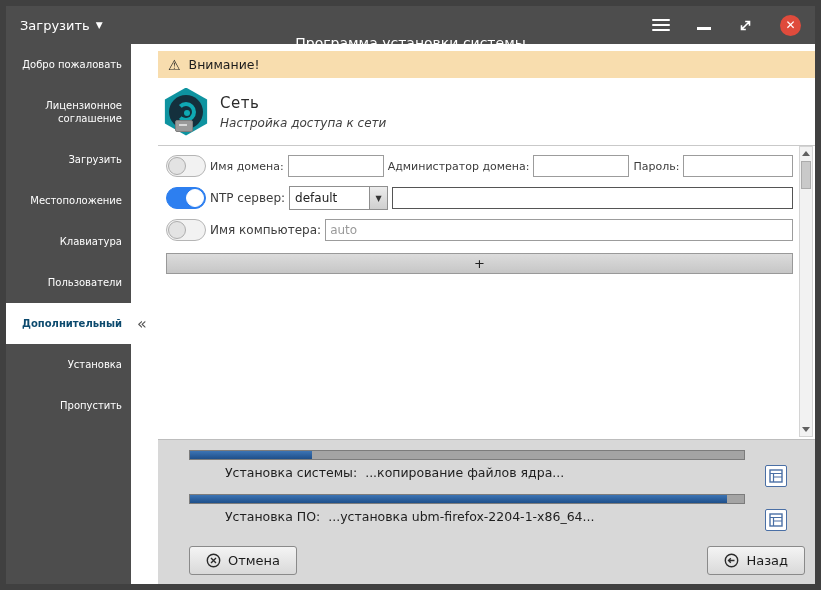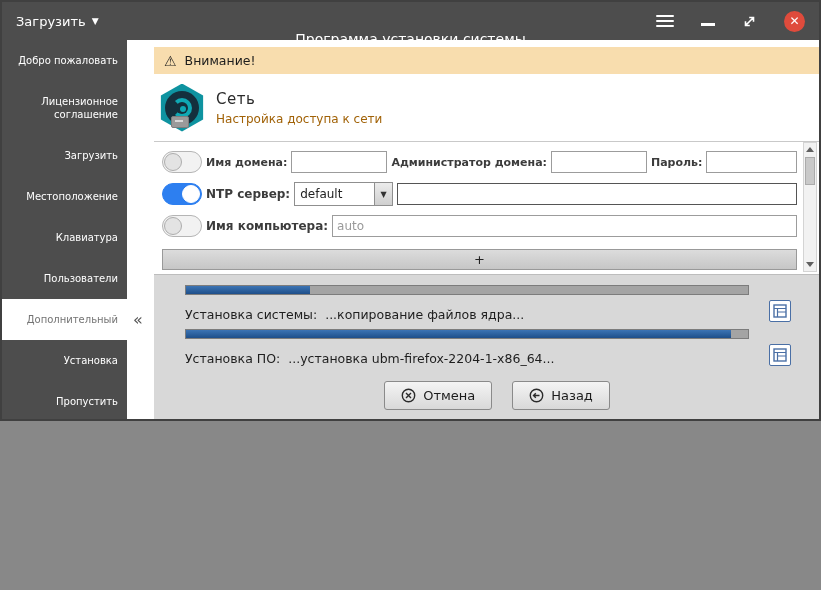--- a/index.html
+++ b/index.html
@@ -1,20 +1,20 @@
 <!DOCTYPE html>
 <html><head>
 <meta charset="utf-8">
 <style>
   * { margin:0; padding:0; box-sizing:border-box; }
   html,body { background:#888; }
   body { font-family:"DejaVu Sans","Liberation Sans",sans-serif; }
 
-  .window { position:relative; width:821px; height:421px; background:#fff;
-            border:2px solid #404040; overflow:hidden; }
+  .window { position:relative; width:821px; height:590px; background:#fff;
+            border:6px solid #404040; overflow:hidden; }
 
   
   .titlebar { position:absolute; top:0; left:0; right:0; height:38px;
               background:#4d4d4d; display:flex; align-items:center; color:#fff; }
   .load-btn { display:flex; align-items:center; gap:6px; padding:0 14px; height:100%;
               font-size:13px; cursor:pointer; }
   .load-caret { font-size:9px; }
   .tb-title { position:absolute; left:50%; transform:translateX(-50%);
               font-size:14px; white-space:nowrap;margin-top:36px; }
   .tb-icons { margin-left:auto; display:flex; align-items:center; gap:27px; padding-right:14px; }
@@ -23,21 +23,21 @@
   .min-btn { width:14px; height:3px; background:#fff; margin-top:6px; cursor:pointer; }
   .max-btn { cursor:pointer; display:flex; }
   .close-btn { width:21px; height:21px; border-radius:50%; background:#df4b3c;
                color:#fff; font-size:12px; font-weight:bold; display:flex;
                align-items:center; justify-content:center; cursor:pointer; }
 
   
   .sidebar { position:absolute; top:38px; left:0; bottom:0; width:125px; background:#4d4d4d; }
   .side-item { padding:14px 9px; text-align:right; color:#fff; font-size:10px;
                line-height:1.3; cursor:pointer; }
-  .side-item.active { background:#fff; color:#737373; }
+  .side-item.active { background:#fff; color:#0c4a6e;font-weight:bold; }
   .gap-col { position:absolute; top:38px; left:125px; bottom:0; width:27px; background:#fff; }
   .collapse-handle { position:absolute; top:270px; left:6px; font-size:16px; color:#555; cursor:pointer; }
 
   
   .content { position:absolute; top:38px; left:152px; right:0; bottom:0; background:#fff; }
 
   .warning-banner { position:absolute; top:7px; left:0; right:0; height:27px;
                     background:#f8ddae; display:flex; align-items:center; gap:8px;
                     padding:0 10px; font-size:12.5px; color:#1c1c1c; }
   .warn-icon { font-size:14px; color:#1c1c1c; }
@@ -51,27 +51,27 @@
                 border-radius:50%; background:#14303d; }
   .logo .swirl { position:absolute; left:14px; top:14px; width:20px; height:20px;
                  border-radius:50%; border:4px solid #0fa9b4; border-left-color:transparent; }
   .logo .dot { position:absolute; left:22px; top:22px; width:6px; height:6px;
                border-radius:50%; background:#0fa9b4; }
   .logo .tool { position:absolute; left:13px; top:32px; width:18px; height:12px;
                 background:#9a9a9a; border-radius:2px; border:1px solid #7d7d7d; }
   .logo .tool::after { content:""; position:absolute; left:3px; top:3px; width:8px;
                        height:2px; background:#d8d8d8; }
   .section-title { font-size:15px; color:#2b2b2b; letter-spacing:.5px; }
-  .section-subtitle { font-size:12px; color:#a16207; margin-top:4px; }
+  .section-subtitle { font-size:12px; color:#404040; margin-top:4px;font-style:italic; }
 
   
   .form-area { position:absolute; top:102px; left:0; right:0; bottom:145px;
                padding:9px 22px 0 8px; overflow:hidden; }
   .form-row { display:flex; align-items:center; gap:4px; margin-bottom:9px; }
-  .f-label { font-size:11px; color:#3c3c3c; white-space:nowrap;font-weight:bold; }
+  .f-label { font-size:11px; color:#3c3c3c; white-space:nowrap; }
   .f-label.md { font-size:12px; }
   .t-input { height:22px; border:1px solid #9c9c9c; background:#fff; font-size:12px;
              padding:0 4px; font-family:inherit; color:#222; }
   .t-input::placeholder { color:#9a9a9a; }
   .w95 { width:96px; } .w115 { flex:1 1 auto; min-width:90px; }
   .grow { flex:1 1 auto; }
   .ntp-wide { border-color:#555; }
 
   .toggle { position:relative; width:40px; height:22px; border-radius:11px;
             background:#f2f2f2; border:1px solid #b5b5b5; flex:0 0 auto; cursor:pointer; }
@@ -102,28 +102,28 @@
               border-top:5px solid #606060; }
   .sb-thumb { position:absolute; top:14px; left:1px; right:1px; height:28px;
               background:#c9c9c9; border:1px solid #ababab; cursor:grab; }
 
   
   .footer { position:absolute; left:0; right:0; bottom:0; height:145px; background:#d8d8d8;
             border-top:1px solid #bdbdbd; padding:10px 10px 0 31px; }
   .pg-group { position:relative; margin-bottom:7px; }
   .pg-track { height:10px; border:1px solid #7c7c7c; background:#a4a4a4; margin-right:60px; }
   .pg-fill { height:100%; background:linear-gradient(#3c74b4,#1e4f8a); }
-  .pg-row { display:flex; align-items:flex-end; margin-top:5px; padding-right:18px; }
+  .pg-row { display:flex; align-items:flex-start; margin-top:5px; padding-right:18px;margin-left:36px; }
   .pg-label { font-size:12.5px; color:#1e1e1e; }
   .pg-status { font-size:12.5px; color:#1e1e1e; margin-left:8px; }
   .log-btn { margin-left:auto; width:22px; height:22px; background:#fff;
              border:1px solid #4a6fa5; border-radius:2px; display:flex; align-items:center;
              justify-content:center; cursor:pointer; padding:0; }
 
-  .footer-buttons { display:flex; justify-content:center; gap:20px; margin-top:15px; position:relative; }
+  .footer-buttons { display:flex; justify-content:space-between; gap:20px; margin-top:15px; position:relative; }
   .btn { display:flex; align-items:center; gap:7px; height:29px; padding:0 16px;
          background:linear-gradient(#f4f4f4,#d9d9d9); border:1px solid #8a8a8a;
          border-radius:3px; font-size:13px; color:#1c1c1c; cursor:pointer; font-family:inherit; }
   .skip-btn { position:absolute; right:8px; top:0; display:flex; align-items:center; gap:7px;
               height:29px; padding:0 11px; background:#fff; border:1px solid #6f6f6f;
               border-radius:2px; font-size:13px; color:#1c1c1c; cursor:pointer; font-family:inherit; }
 </style>
 </head>
 <body>
 

